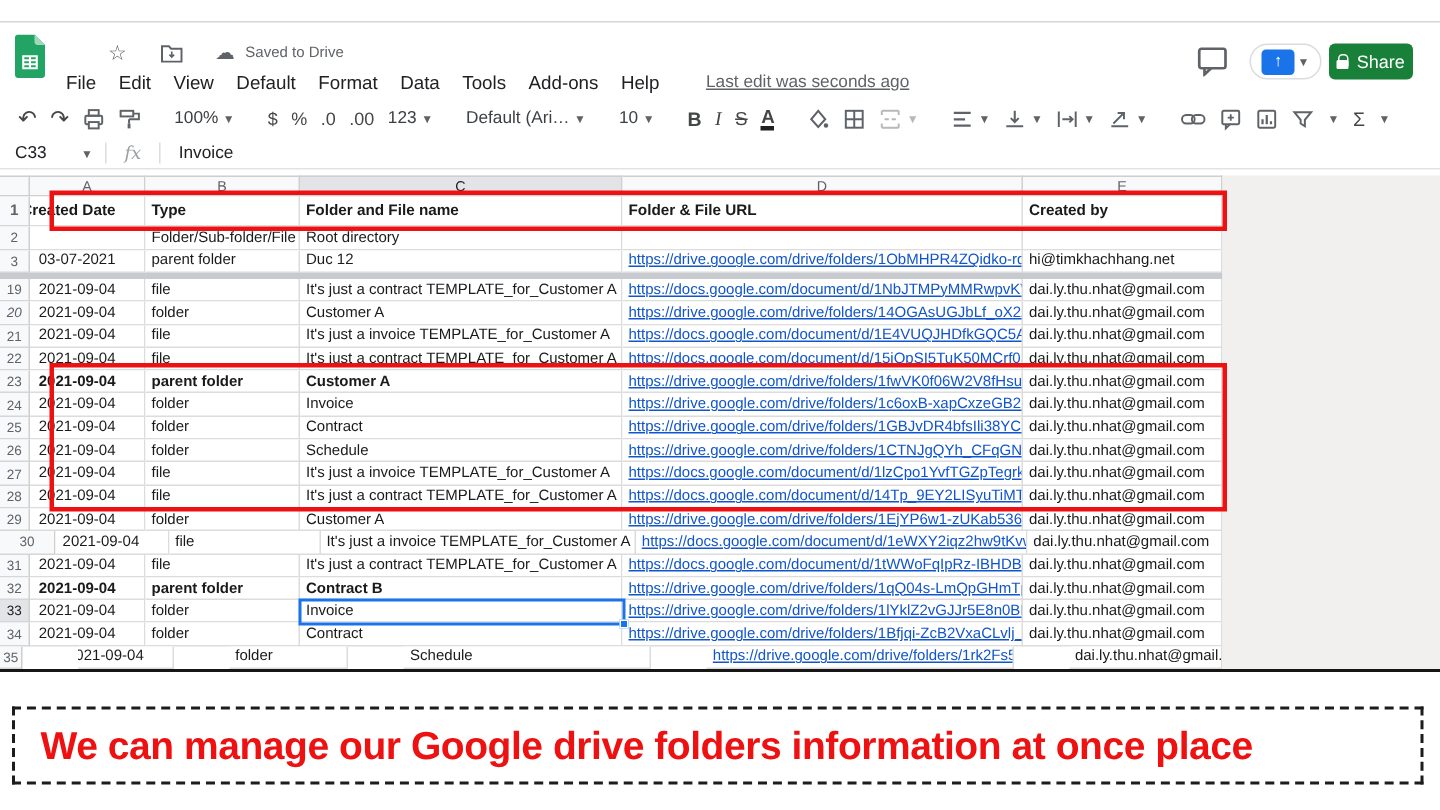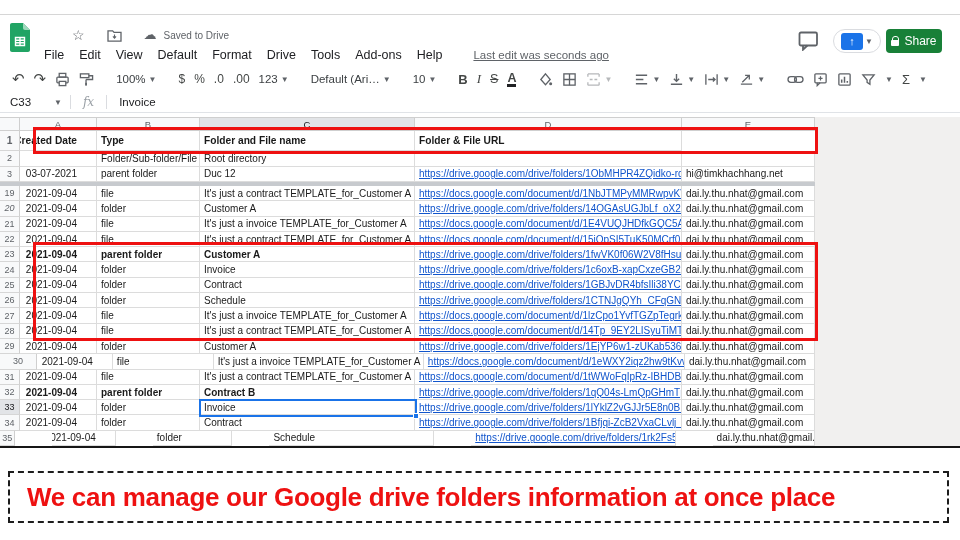--- a/index.html
+++ b/index.html
@@ -114,21 +114,21 @@
     <span class="saved-label">Saved to Drive</span>
   </div>
 
   <div class="abs menu-row">
     <span id="menu-items" style="display:flex;gap:15px;">
         <span class="menu-item">File</span>
         <span class="menu-item">Edit</span>
         <span class="menu-item">View</span>
         <span class="menu-item">Default</span>
         <span class="menu-item">Format</span>
-        <span class="menu-item">Drive</span>
+        <span class="menu-item">Data</span>
         <span class="menu-item">Tools</span>
         <span class="menu-item">Add-ons</span>
         <span class="menu-item">Help</span>
       </span>
     <span class="last-edit">Last edit was seconds ago</span>
   </div>
 
   <svg class="abs comment-top" width="21" height="20" viewBox="0 0 21 20">
     <rect x="1.5" y="1.5" width="17.5" height="13" rx="1.5" fill="none" stroke="#5f6368" stroke-width="1.8"></rect>
     <path d="M5 14.5 v4.2 l4.4 -4.2" fill="none" stroke="#5f6368" stroke-width="1.8"></path>
@@ -284,20 +284,21 @@
         <div class="colhdr" style="width: 267px;">D</div>
         <div class="colhdr" style="width: 133px;">E</div>
       </div>
     <div id="grid-rows">
         <div class="grid-row row-hdr" style="height: 20px;">
           <div class="cell num" style="width: 20px;">1</div>
           <div class="cell ca" style="width: 77px;">Created Date</div>
           <div class="cell cb" style="width: 103px;">Type</div>
           <div class="cell cc" style="width: 215px;">Folder and File name</div>
           <div class="cell cd" style="width: 267px;">Folder &amp; File URL</div>
+          <div class="cell ce" style="width: 133px;">Created by</div>
         </div>
         <div class="grid-row" style="height: 15.5px;">
           <div class="cell num" style="width: 20px;">2</div>
           <div class="cell ca" style="width: 77px;"></div>
           <div class="cell cb" style="width: 103px;">Folder/Sub-folder/File</div>
           <div class="cell cc" style="width: 215px;">Root directory</div>
           <div class="cell cd" style="width: 267px;"></div>
           <div class="cell ce" style="width: 133px;"></div>
         </div>
         <div class="grid-row" style="height: 15.5px;">

